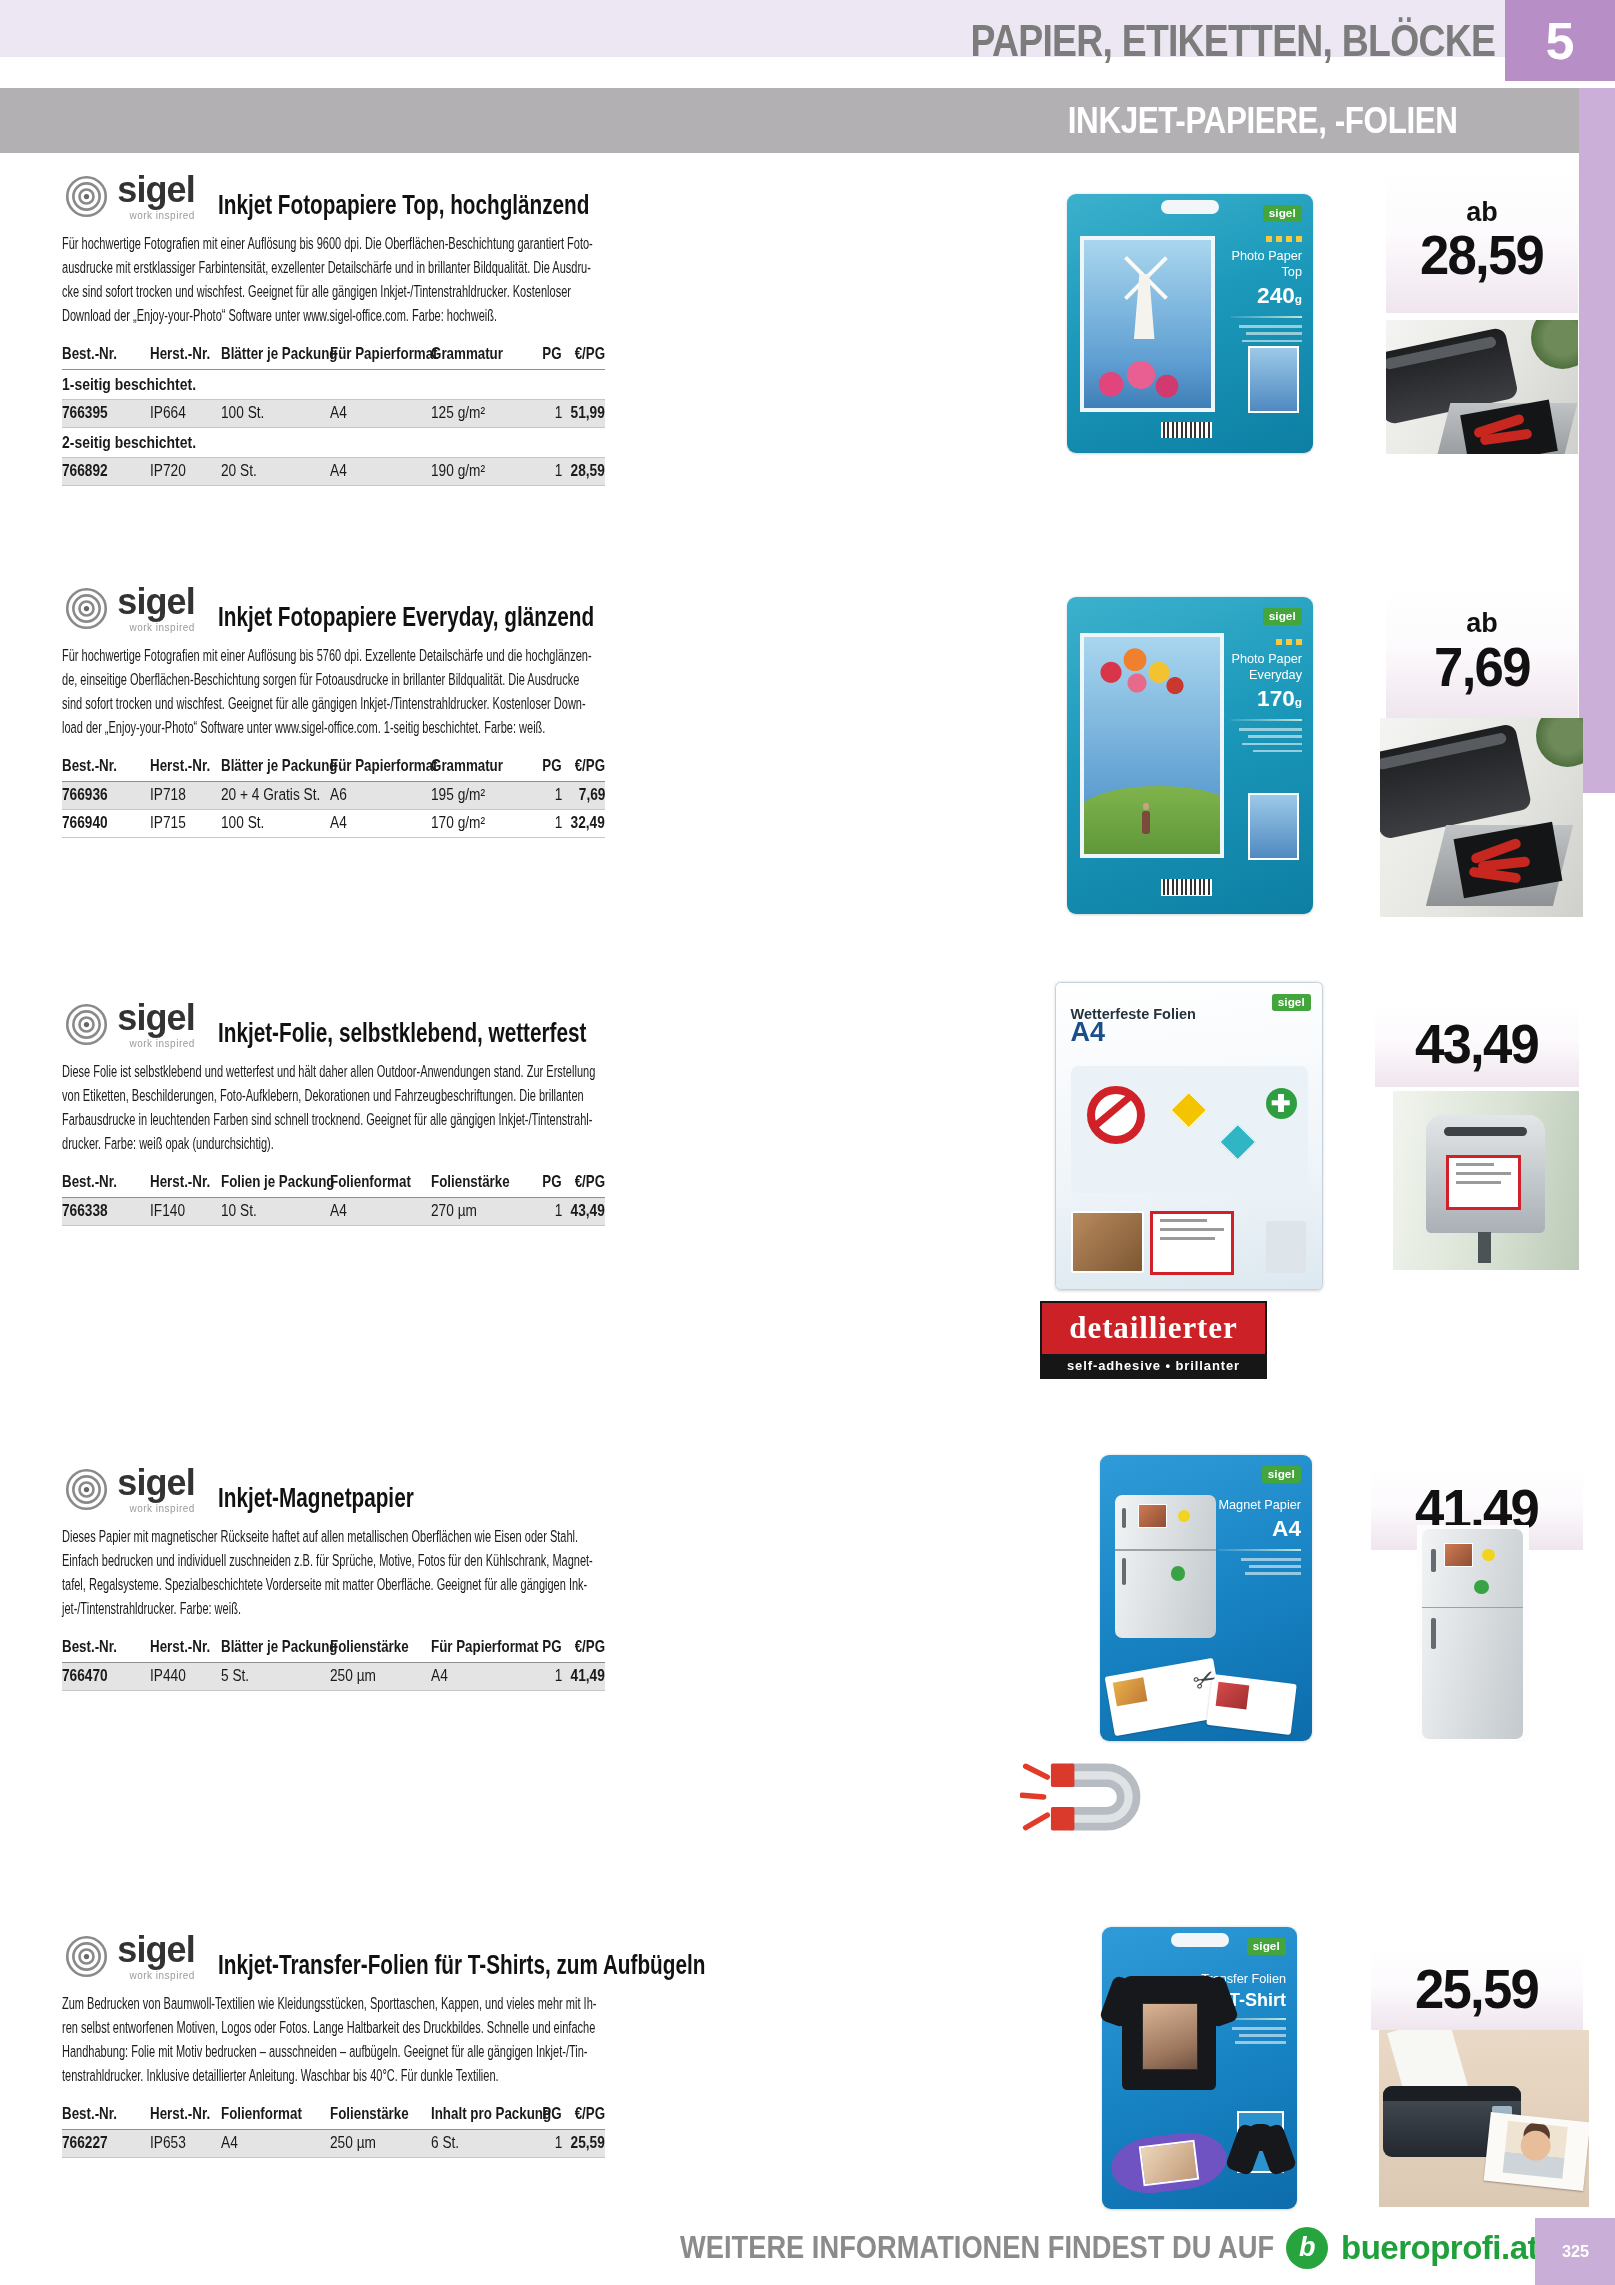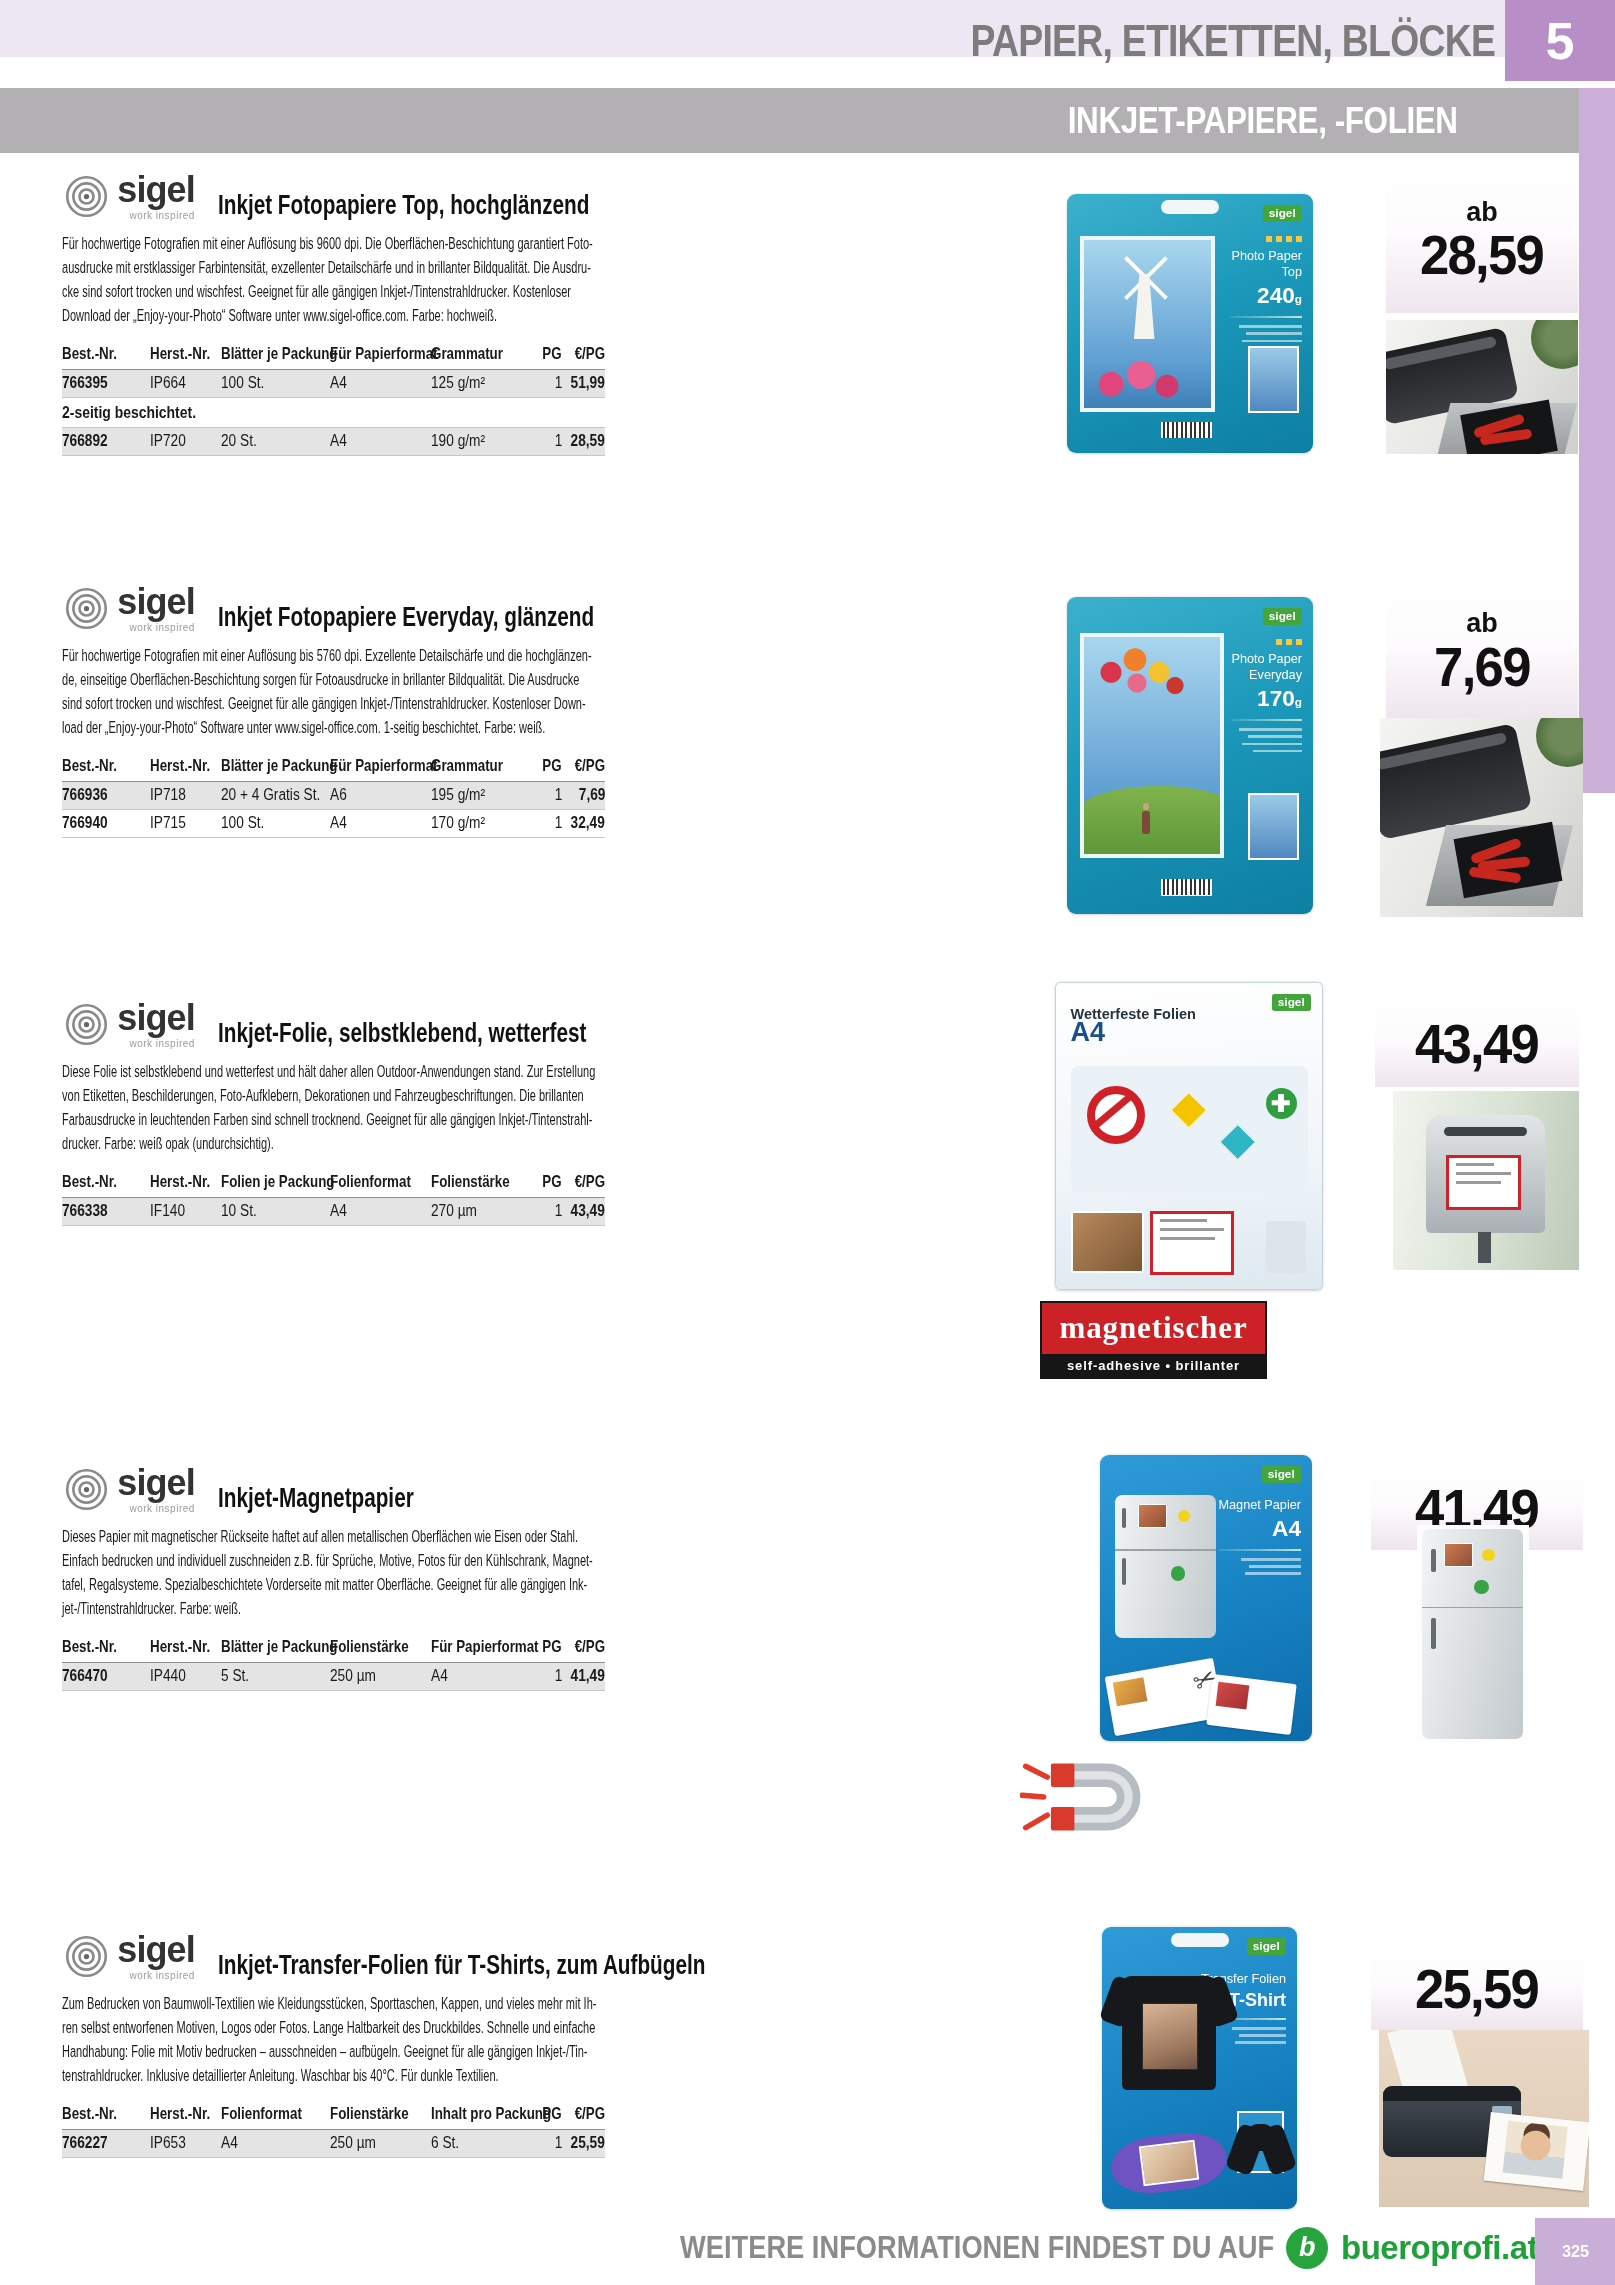--- a/index.html
+++ b/index.html
@@ -205,20 +205,23 @@
         <th><span class="cxL">Best.-Nr.</span></th>
         <th><span class="cxL">Herst.-Nr.</span></th>
         <th><span class="cxL">Blätter je Packung</span></th>
         <th><span class="cxL">Für Papierformat</span></th>
         <th><span class="cxL">Grammatur</span></th>
         <th><span class="cxR">PG</span></th>
         <th><span class="cxR">€/PG</span></th>
       </tr>
         </thead>
       <tbody>
+        <tr class="grp">
+            <td colspan="7"><span class="cxL">1-seitig beschichtet.</span></td>
+          </tr>
         <tr class="shade">
           <td><span class="cxL">766395</span></td>
           <td><span class="cxL">IP664</span></td>
           <td><span class="cxL">100 St.</span></td>
           <td><span class="cxL">A4</span></td>
           <td><span class="cxL">125 g/m²</span></td>
           <td><span class="cxR">1</span></td>
           <td><span class="cxR">51,99</span></td>
         </tr>
         <tr class="grp">
@@ -473,21 +476,21 @@
       <div class="mslot"></div>
       <div class="redsign" style="left:20px;top:40px;width:69px;height:49px">
           <i style="width:55%"></i>
           <i></i>
           <i style="width:65%"></i>
         </div>
     </div>
     <div class="mpost"></div>
   </div>
   <div class="badge" style="left:1040px;top:1301px;width:223px">
-    <div class="badge-top">magnetischer</div>
+    <div class="badge-top">detaillierter</div>
     <div class="badge-bot">self-adhesive • brillanter</div>
   </div>
 
   <section class="sec" style="top:1465px">
     <div class="sec-head">
       <div class="slogo">
         <svg viewBox="0 0 56 56">
             <circle cx="28" cy="28" r="22" fill="none" stroke="#8a8a8a" stroke-width="3"></circle>
             <circle cx="28" cy="28" r="15" fill="none" stroke="#8a8a8a" stroke-width="3"></circle>
             <circle cx="28" cy="28" r="8" fill="none" stroke="#8a8a8a" stroke-width="3"></circle>

